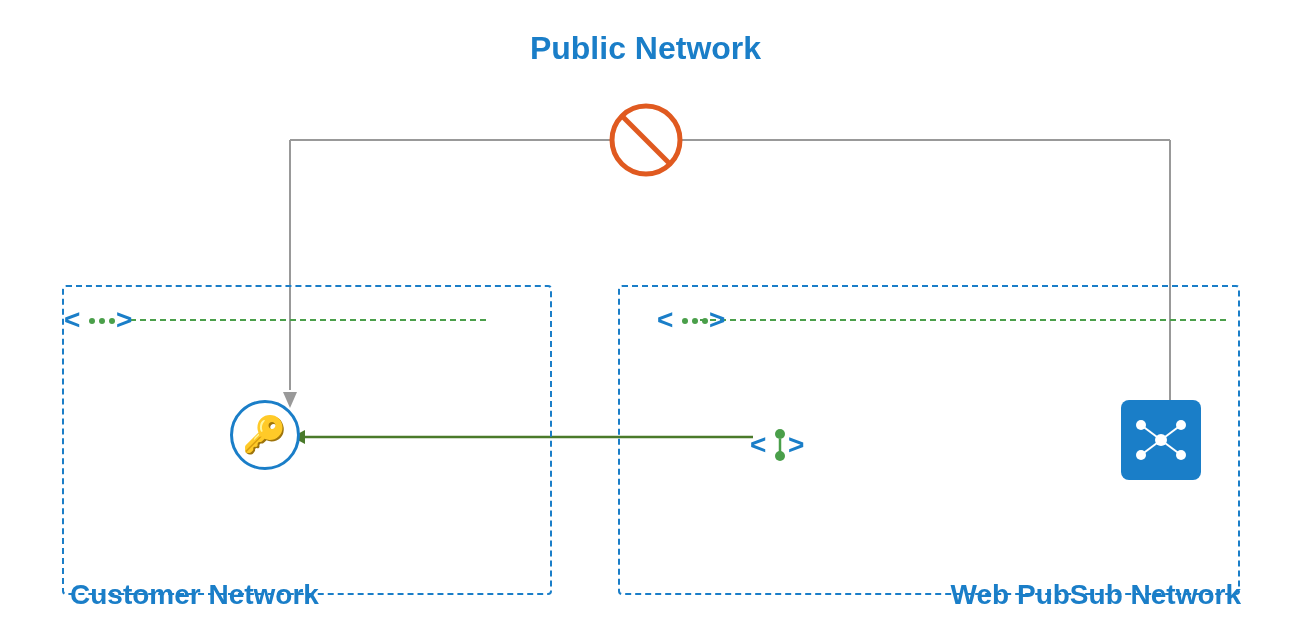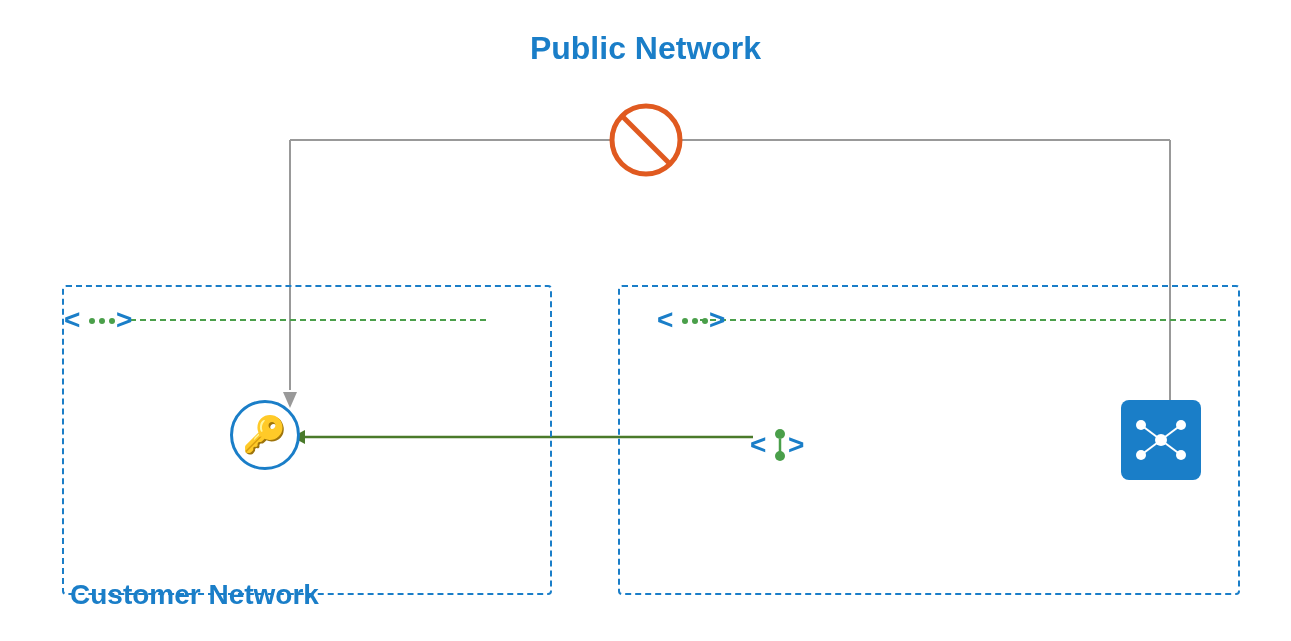--- a/index.html
+++ b/index.html
@@ -211,14 +211,15 @@
       <line x1="30" y1="30" x2="50" y2="45" stroke="white" stroke-width="2"></line>
     </svg>
   </div>
 
   <div class="customer-box"></div>
 
   <div class="pubsub-box"></div>
 
   <div class="customer-label">Customer Network</div>
 
+  <div class="pubsub-label">Web PubSub Network</div>
 
 </div>
 
 </body></html>

